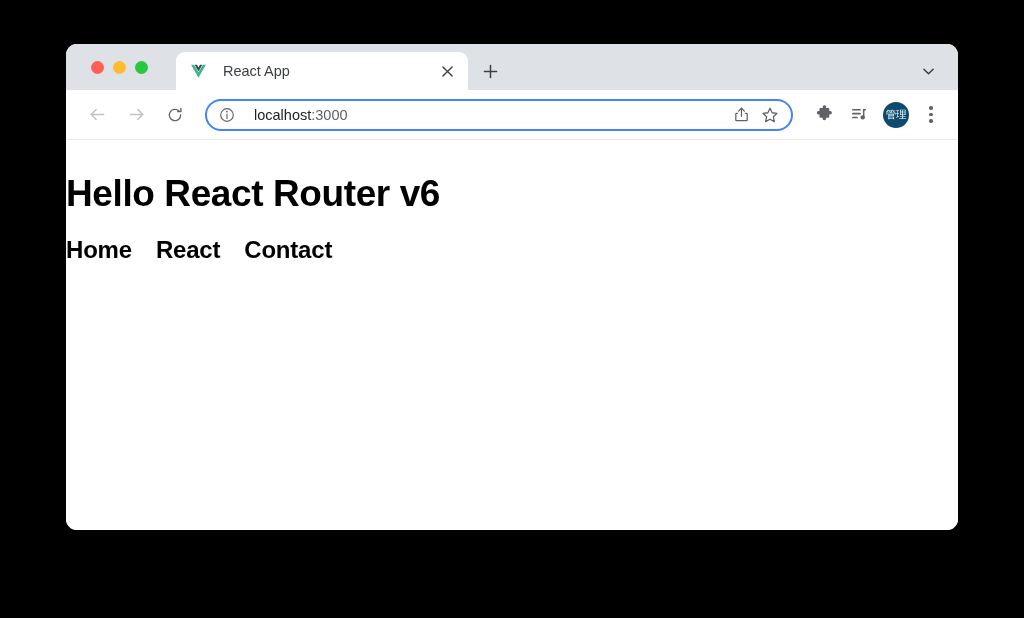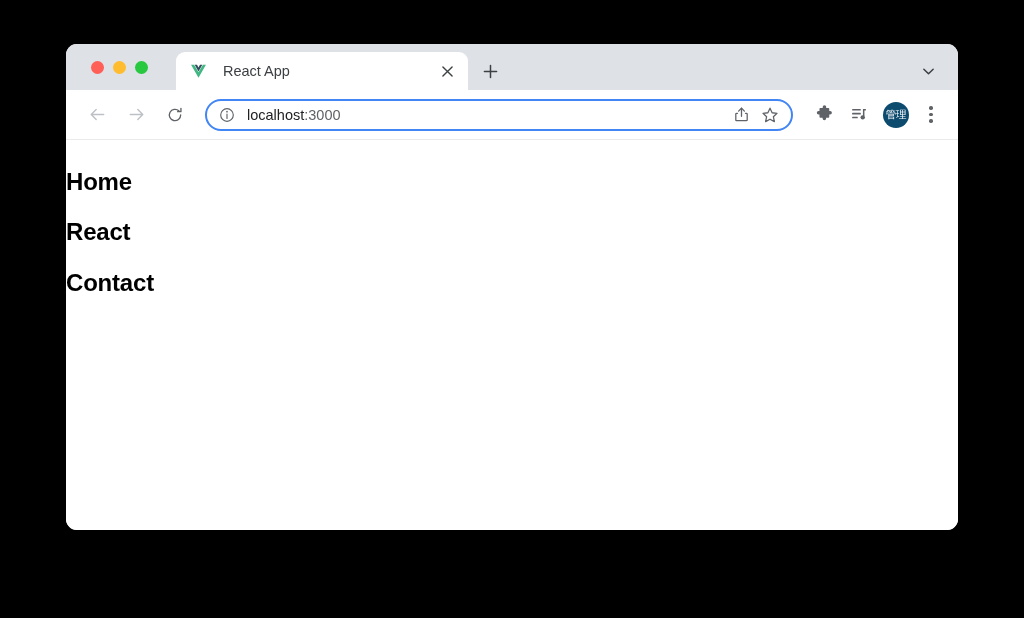--- a/index.html
+++ b/index.html
@@ -146,21 +146,21 @@
     min-width: 0;
   }
   .omnibox-info {
     width: 18px; height: 18px;
     flex: 0 0 auto;
     color: #5f6368;
     display: flex; align-items: center; justify-content: center;
   }
   .omnibox-url {
     flex: 1 1 auto;
-    margin-left: 11px;
+    margin-left: 18px;
     font-size: 14.5px;
     color: #202124;
     white-space: nowrap;
     overflow: hidden;
     min-width: 0;
   }
   .omnibox-url .url-scheme-path { color: #5f6368; }
   .omnibox-icon {
     width: 26px; height: 26px;
     flex: 0 0 auto;
@@ -219,21 +219,21 @@
     font-size: 37px;
     font-weight: bold;
     color: #000000;
     letter-spacing: -0.4px;
     line-height: 1.15;
     margin: 25px 0 0 0;
   }
   .nav-links {
     margin-top: 21px;
     display: flex;
-    flex-direction: column;
+    flex-direction: row;
     gap: 24px;
   }
   .nav-link {
     font-size: 24px;
     font-weight: bold;
     color: #000000;
     line-height: 1.1;
     letter-spacing: -0.2px;
     text-decoration: none;
     width: max-content;
@@ -344,20 +344,21 @@
 
       <div class="menu-dots">
         <i></i>
           <i></i>
           <i></i>
       </div>
     </div>
 
     <div class="viewport">
       <div class="page-body">
+        <h1 class="page-h1">Hello React Router v6</h1>
         <div class="nav-links">
           <a class="nav-link" href="#">Home</a>
           <a class="nav-link" href="#">React</a>
           <a class="nav-link" href="#">Contact</a>
         </div>
       </div>
     </div>
 
   </div>
 </div>

